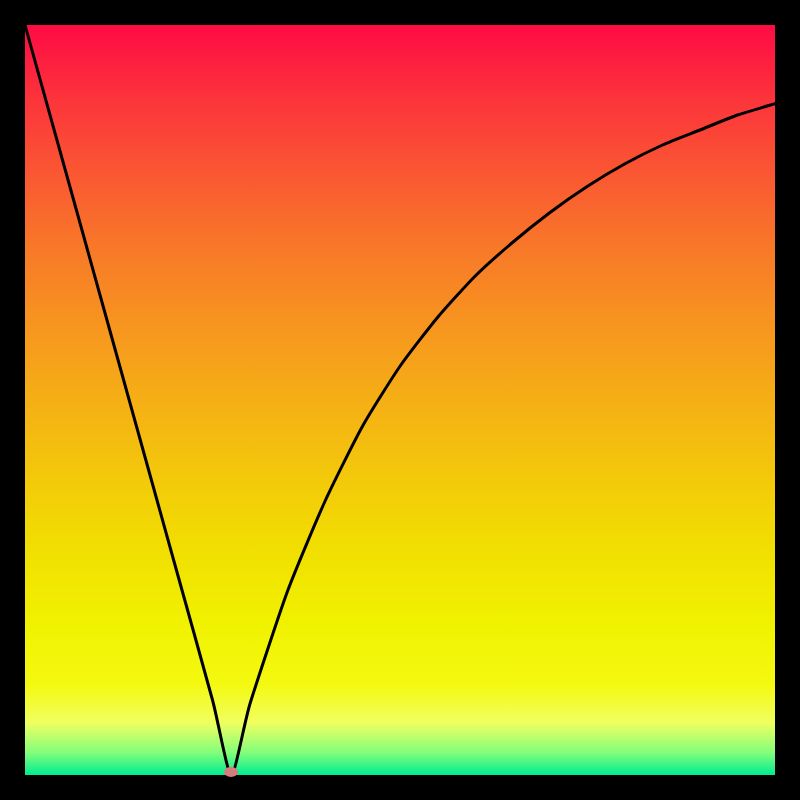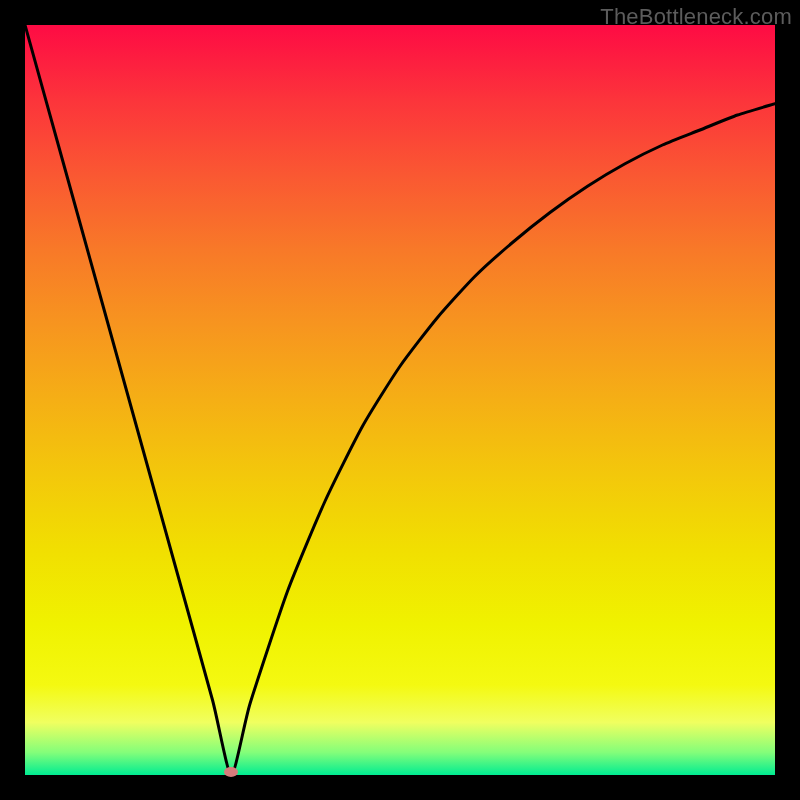--- a/index.html
+++ b/index.html
@@ -69,15 +69,14 @@
 
 <div class="chart-container">
 
   <div class="plot-area">
     <svg class="curve-svg" viewBox="0 0 750 750" preserveAspectRatio="none">
       <path id="curve-path" fill="none" stroke="#000000" stroke-width="3" stroke-linecap="round" stroke-linejoin="round" d="M 0 0 C 3.75 13.5 30 108 37.5 135 C 45 162 67.5 243 75 270 C 82.5 297 105 378 112.5 405 C 120 432 142.5 513 150 540 C 157.5 567 181.875 654 187.5 675 C 193.125 696 202.50000000000003 749.625 206.25000000000003 750 C 210.00000000000003 750.375 219.375 697.125 225 678.75 C 230.625 660.375 255 586.5 262.5 566.25 C 270 546 292.5 492.75 300 476.25 C 307.5 459.75 330 414.75 337.5 401.25 C 345 387.75 367.5 352.12499999999994 375 341.24999999999994 C 382.5 330.37499999999994 405.00000000000006 301.5 412.50000000000006 292.5 C 420.00000000000006 283.5 442.5 258.75 450 251.25 C 457.5 243.75 480 223.875 487.5 217.5 C 495 211.125 517.5 193.125 525 187.5 C 532.5 181.875 555 166.125 562.5 161.25 C 570 156.375 592.5 142.875 600 138.75 C 607.5 134.625 630 123.375 637.5 120 C 645 116.625 667.5 108 675 105 C 682.5 102 705 92.625 712.5 90 C 720 87.375 746.25 79.875 750 78.75"></path>
     </svg>
     <div id="min-marker" class="minimum-marker" style="left: 199.25px; top: 742px; background: rgb(215, 123, 124);"></div>
   </div>
 
-  <div class="watermark">TheBottleneck.com</div>
 
 </div>
 
 </body></html>

